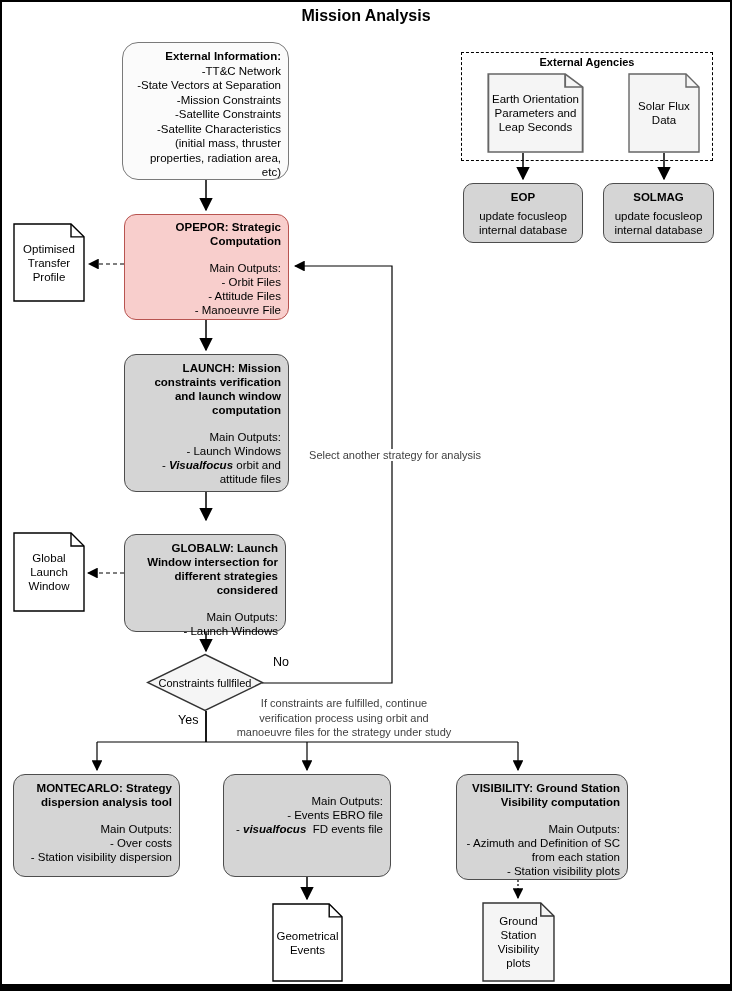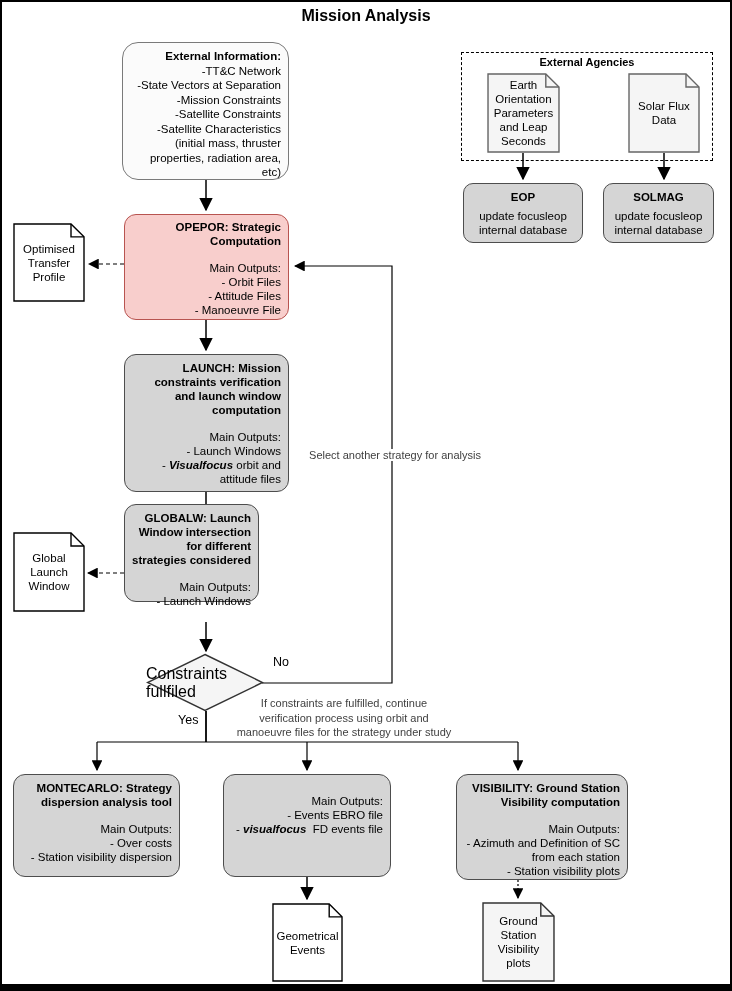--- a/index.html
+++ b/index.html
@@ -27,21 +27,21 @@
   .doc svg{position:absolute; left:0; top:0; width:100%; height:100%;}
   .doc .doc-text{
     position:absolute; left:4%; top:0; width:92%; height:100%;
     display:flex; align-items:center; justify-content:center; text-align:center;
     font-size:11.5px; line-height:14px;
   }
   .diamond{position:absolute;}
   .diamond svg{position:absolute; left:0; top:0; width:100%; height:100%;}
   .diamond .d-text{
     position:absolute; left:0; top:0; width:100%; height:100%;
-    display:flex; align-items:center; justify-content:center; font-size:16px;
+    display:flex; align-items:center; justify-content:center; font-size:11px;
   }
   .edge-label{position:absolute; font-size:11px; color:#3f3f3f; background:#fff; padding:0 3px; white-space:nowrap;}
   .note-label{position:absolute; font-size:11px; color:#3f3f3f; text-align:center;}
   .branch-label{position:absolute; font-size:12.5px; color:#000;}
   .boldital{font-weight:bold; font-style:italic;}
   .pre{white-space:pre-wrap;}
 </style>
 </head>
 <body>
 
@@ -79,21 +79,21 @@
     <div>-State Vectors at Separation</div>
     <div>-Mission Constraints</div>
     <div>-Satellite Constraints</div>
     <div>-Satellite Characteristics (initial mass, thruster properties, radiation area, etc)</div>
   </div>
 
   <div class="dashedgroup" style="left:459px; top:50px; width:252px; height:109px;">
     <div class="grouplabel">External Agencies</div>
   </div>
 
-  <div class="doc" style="left:485px; top:71px; width:73px; height:80px;">
+  <div class="doc" style="left:485px; top:71px; width:97px; height:80px;">
     <svg viewBox="0 0 72 80" preserveAspectRatio="none">
       <path d="M1,1 L58,1 L71,14 L71,79 L1,79 Z" stroke="#666" stroke-width="1.4" fill="#f5f5f5"></path>
       <path d="M58,1 L58,14 L71,14" fill="none" stroke="#666" stroke-width="1.4"></path>
     </svg>
     <div class="doc-text">Earth Orientation Parameters and Leap Seconds</div>
   </div>
 
   <div class="doc" style="left:626px; top:71px; width:72px; height:80px;">
     <svg viewBox="0 0 72 80" preserveAspectRatio="none">
       <path d="M1,1 L58,1 L71,14 L71,79 L1,79 Z" stroke="#666" stroke-width="1.4" fill="#f5f5f5"></path>
@@ -132,21 +132,21 @@
   </div>
 
   <div class="box" style="left:122px; top:352px; width:165px; height:138px;">
     <div class="bold">LAUNCH: Mission constraints verification and launch window computation</div>
     <div class="gap"></div>
     <div>Main Outputs:</div>
     <div>- Launch Windows</div>
     <div><span>- </span><span class="boldital">Visualfocus</span><span class="pre"> orbit and attitude files</span></div>
   </div>
 
-  <div class="box" style="left:122px; top:502px; width:135px; height:98px;">
+  <div class="box" style="left:122px; top:532px; width:162px; height:98px;">
     <div class="bold">GLOBALW: Launch Window intersection for different strategies considered</div>
     <div class="gap"></div>
     <div>Main Outputs:</div>
     <div>- Launch Windows</div>
   </div>
 
   <div class="doc" style="left:11px; top:530px; width:72px; height:80px;">
     <svg viewBox="0 0 72 80" preserveAspectRatio="none">
       <path d="M1,1 L58,1 L71,14 L71,79 L1,79 Z" stroke="#000" stroke-width="1.4" fill="#ffffff"></path>
       <path d="M58,1 L58,14 L71,14" fill="none" stroke="#000" stroke-width="1.4"></path>

